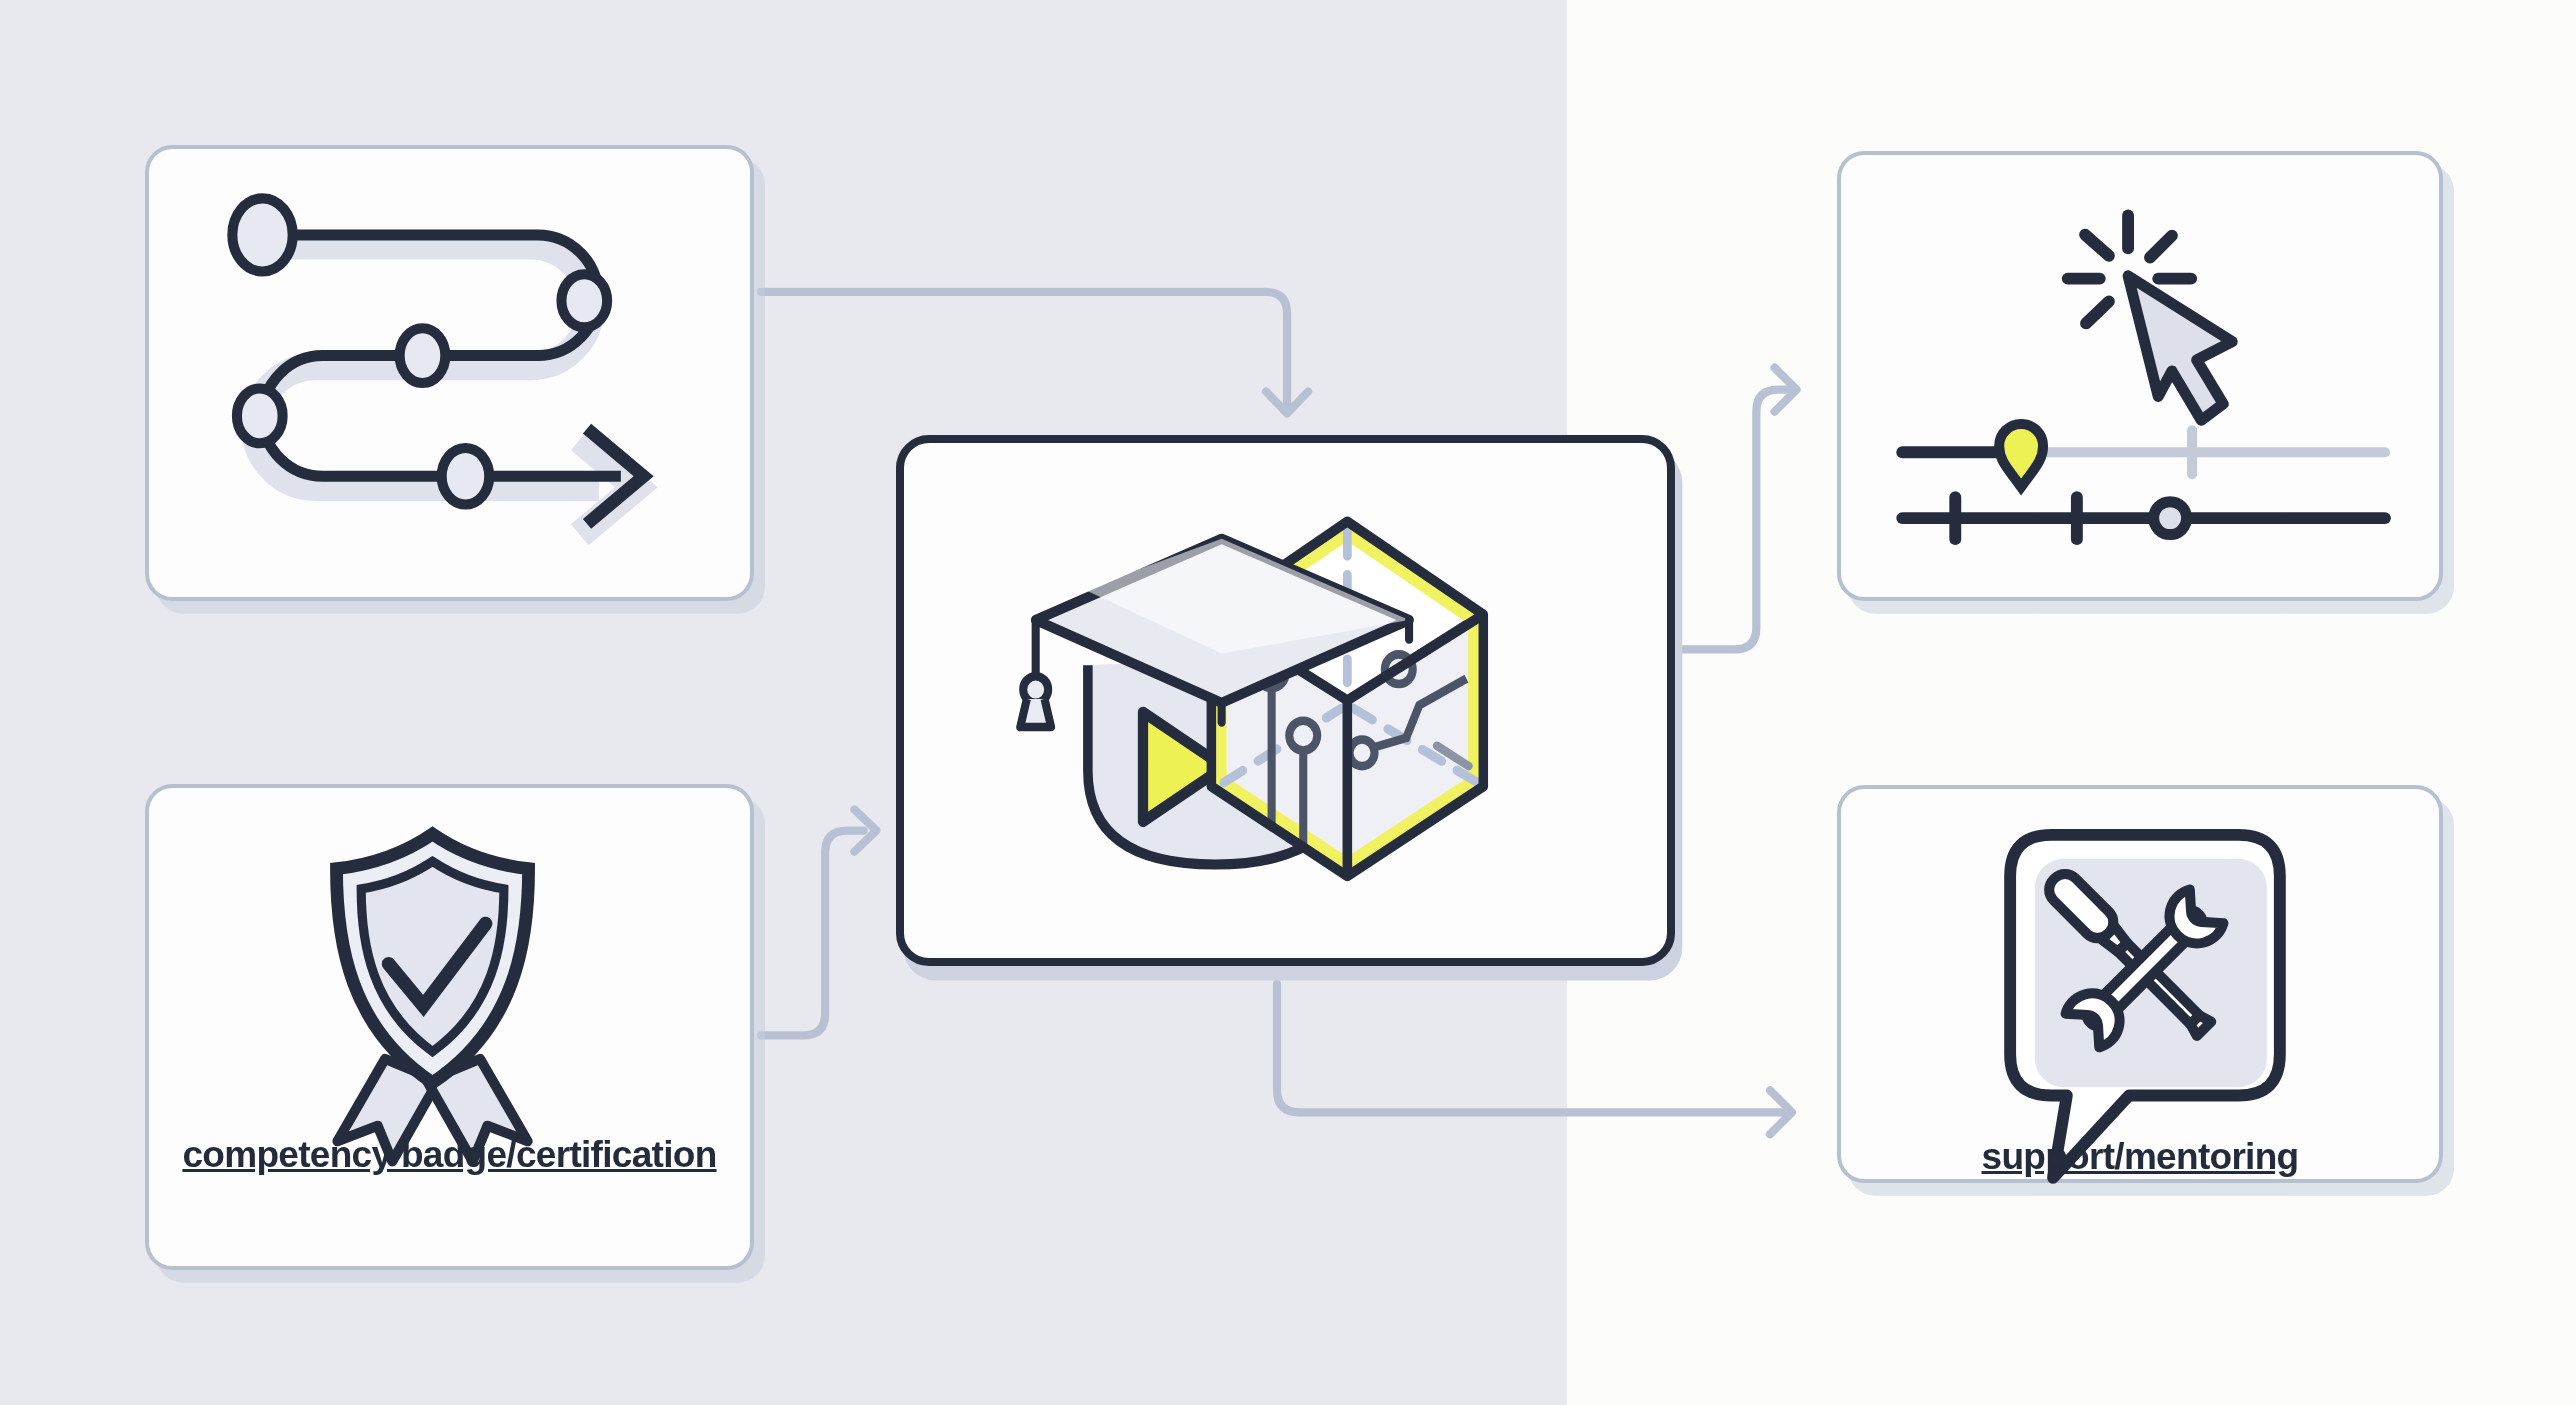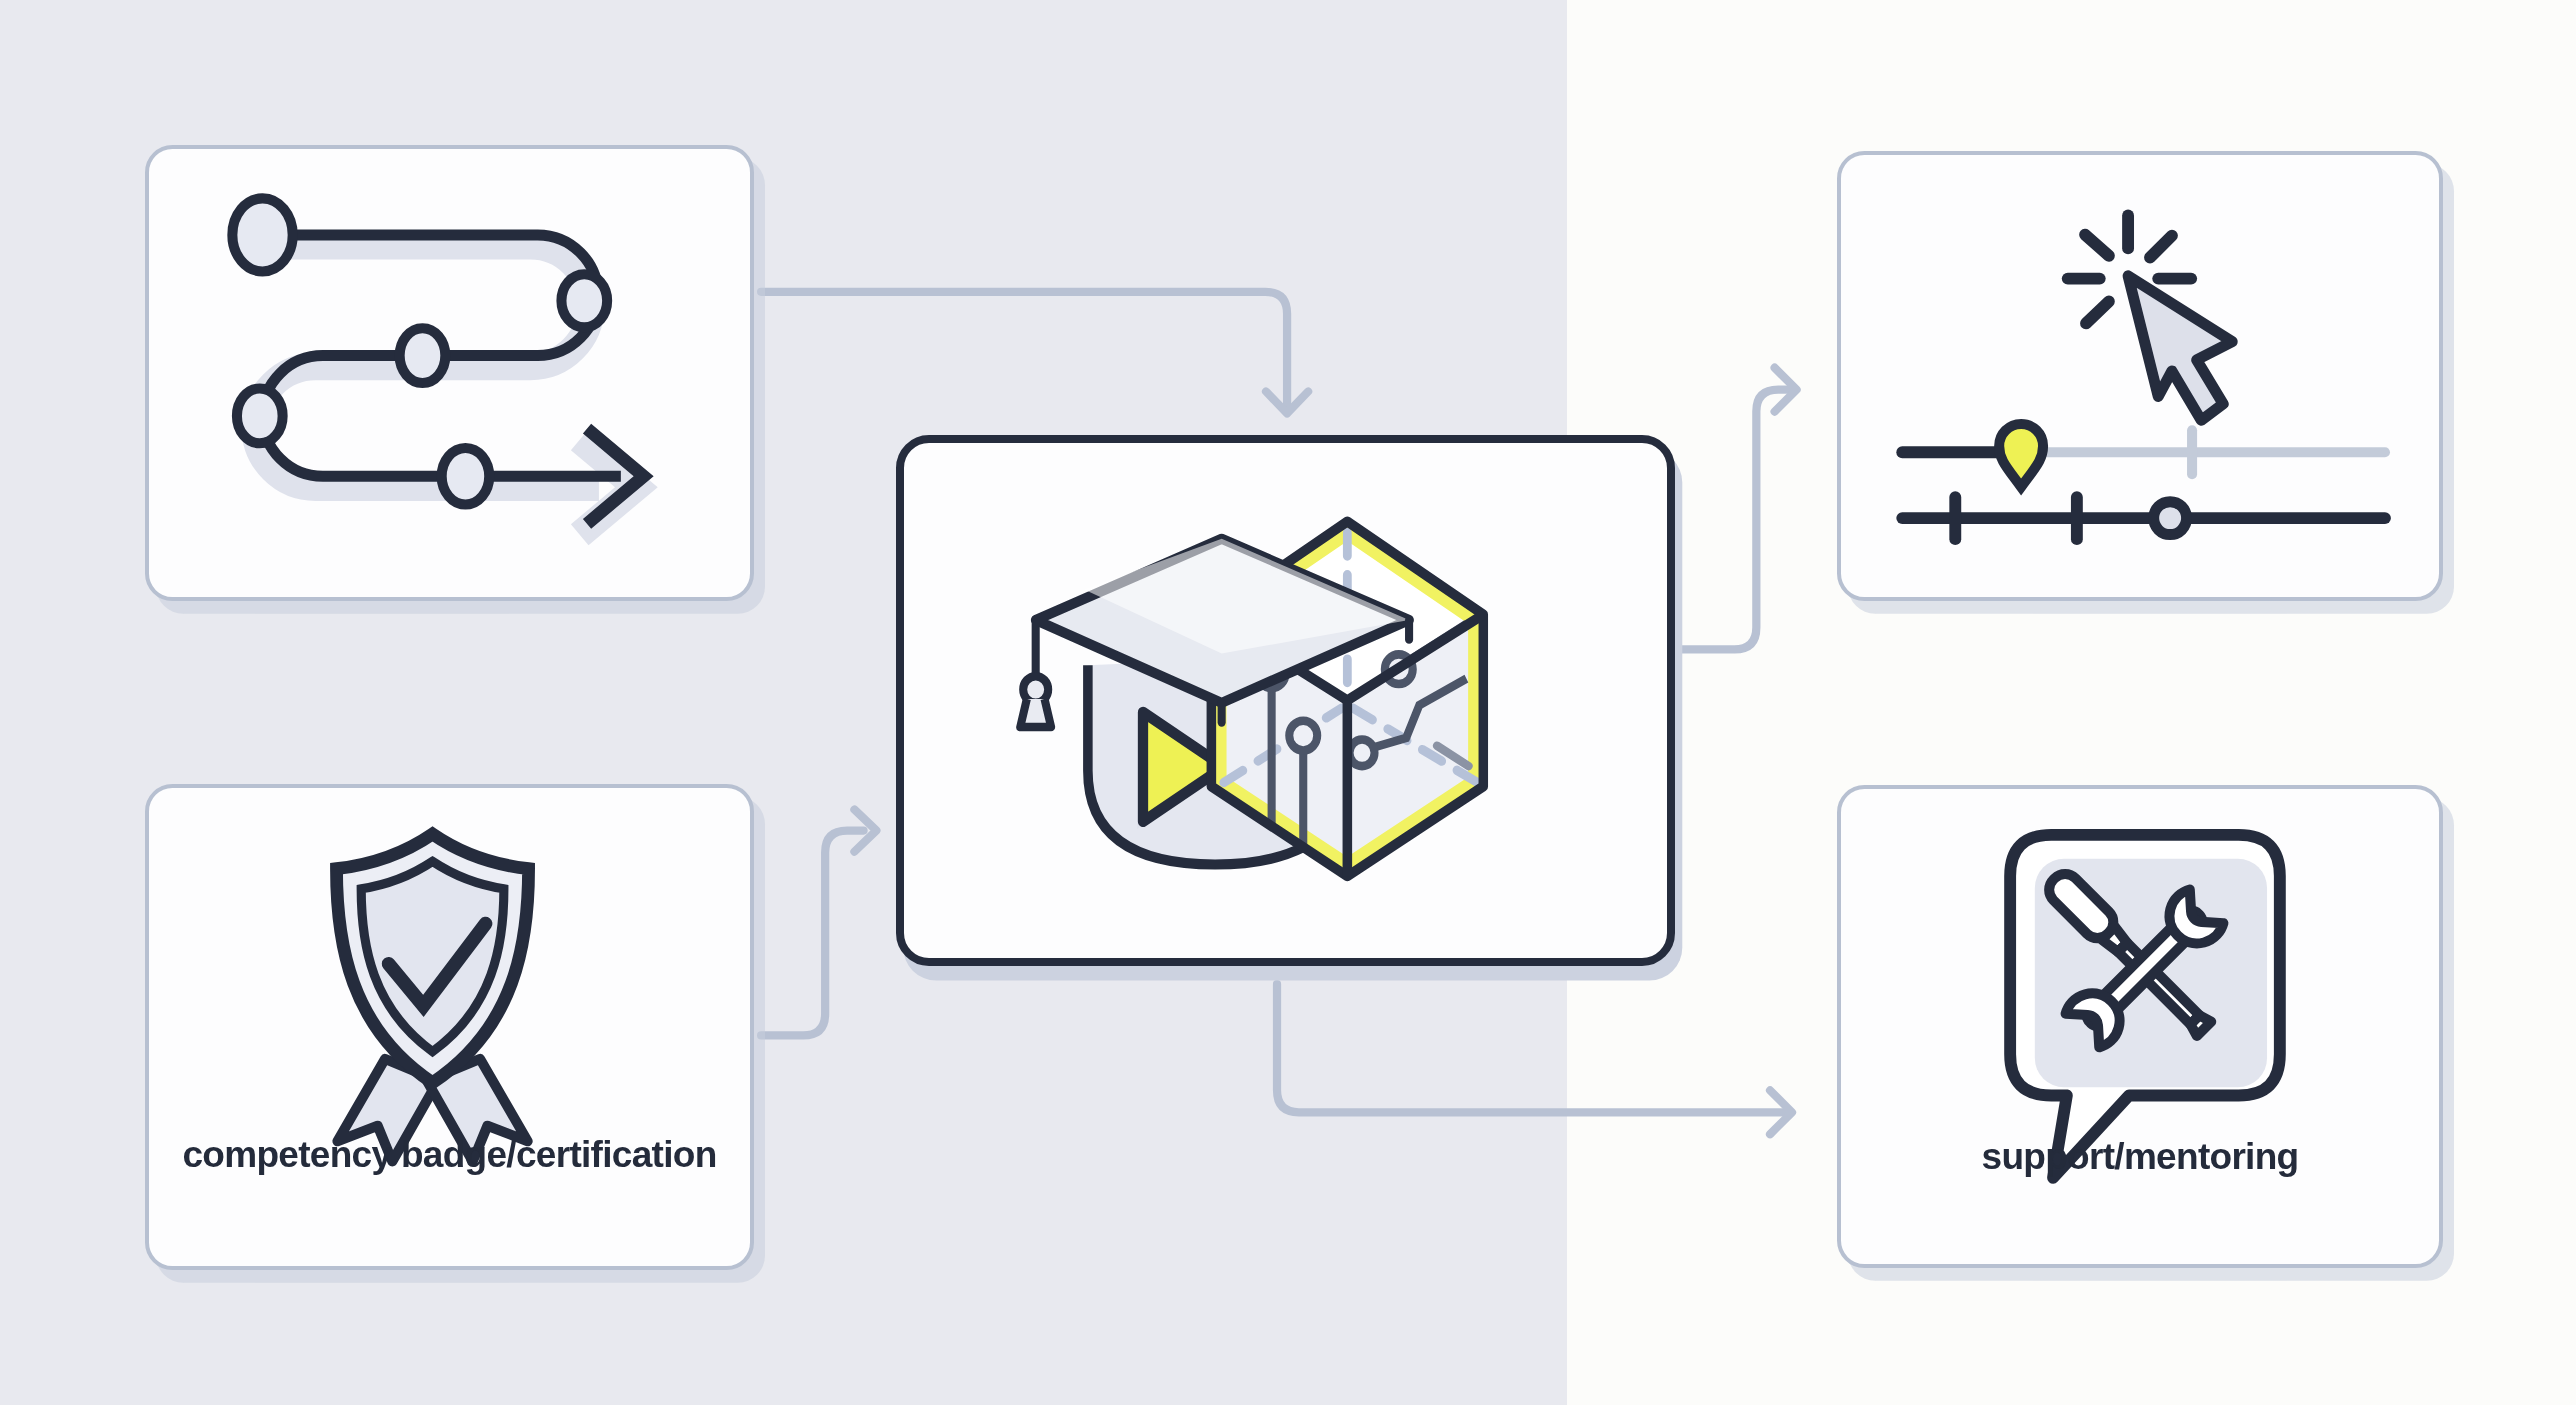--- a/index.html
+++ b/index.html
@@ -4,21 +4,21 @@
 <style>
   html,body{margin:0;padding:0;background:#e8e9ef;}
   #stage{position:relative;width:2576px;height:1405px;overflow:hidden;
          font-family:"Liberation Sans",sans-serif;}
   .bg-left{position:absolute;left:0;top:0;width:1567px;height:1405px;background:#e8e9ef;}
   .bg-right{position:absolute;left:1567px;top:0;width:1009px;height:1405px;background:#fcfcfa;}
   .card{position:absolute;background:#fdfdfe;border:4.6px solid #b7c0d1;border-radius:27.4px;
         box-shadow:11px 12.8px 0 rgba(198,205,221,.55);box-sizing:border-box;}
   .card.center{border:8.2px solid #252c3d;border-radius:33px;box-shadow:7.3px 14.6px 0 #ccd2e0;}
   .label{position:absolute;left:0;width:100%;text-align:center;color:#242b3b;
-         font-size:37px;font-weight:600;letter-spacing:-0.7px;line-height:48px;}
+         font-size:37px;font-weight:600;letter-spacing:-0.7px;line-height:48px;text-decoration:underline;}
   svg{position:absolute;left:0;top:0;}
   .connectors{pointer-events:none;}
 </style>
 </head>
 <body>
 
 <div id="stage">
   <div class="bg-left"></div>
   <div class="bg-right"></div>
 
@@ -156,21 +156,21 @@
 
       <g stroke="#252c3d" stroke-width="13" stroke-linecap="round">
         <path d="M 67 397 H 595" fill="none"></path>
         <path d="M 125 374 V 420" fill="none"></path>
         <path d="M 258 374 V 420" fill="none"></path>
         <circle cx="360" cy="397" r="18" fill="#dde0ea" stroke-width="12"></circle>
       </g>
     </svg>
   </div>
 
-  <div class="card" style="left:1837px;top:785px;width:606px;height:483px;">
+  <div class="card" style="left:1837px;top:785px;width:606px;height:398px;">
     <svg width="597" height="474" viewBox="0 0 653 518">
       <path fill="#ffffff" stroke="none" d="M 230 50 H 435 Q 480 50 480 95 V 290 Q 480 335 435 335 H 315 L 232 425 L 247 335 H 230 Q 185 335 185 290 V 95 Q 185 50 230 50 Z"></path>
       <rect x="212" y="76" width="254" height="250" rx="32" fill="#e2e5ee"></rect>
 
       <g transform="translate(325,190) rotate(45)" fill="#ffffff" stroke="#252c3d" stroke-width="11" stroke-linejoin="round">
         <rect x="-130" y="-17" width="84" height="34" rx="16"></rect>
         <path d="M -46 -10 L -24 -7 V 7 L -46 10 Z"></path>
         <rect x="-24" y="-7" width="112" height="14"></rect>
         <path d="M 88 -7 L 102 -11 V 11 L 88 7 Z"></path>
       </g>

